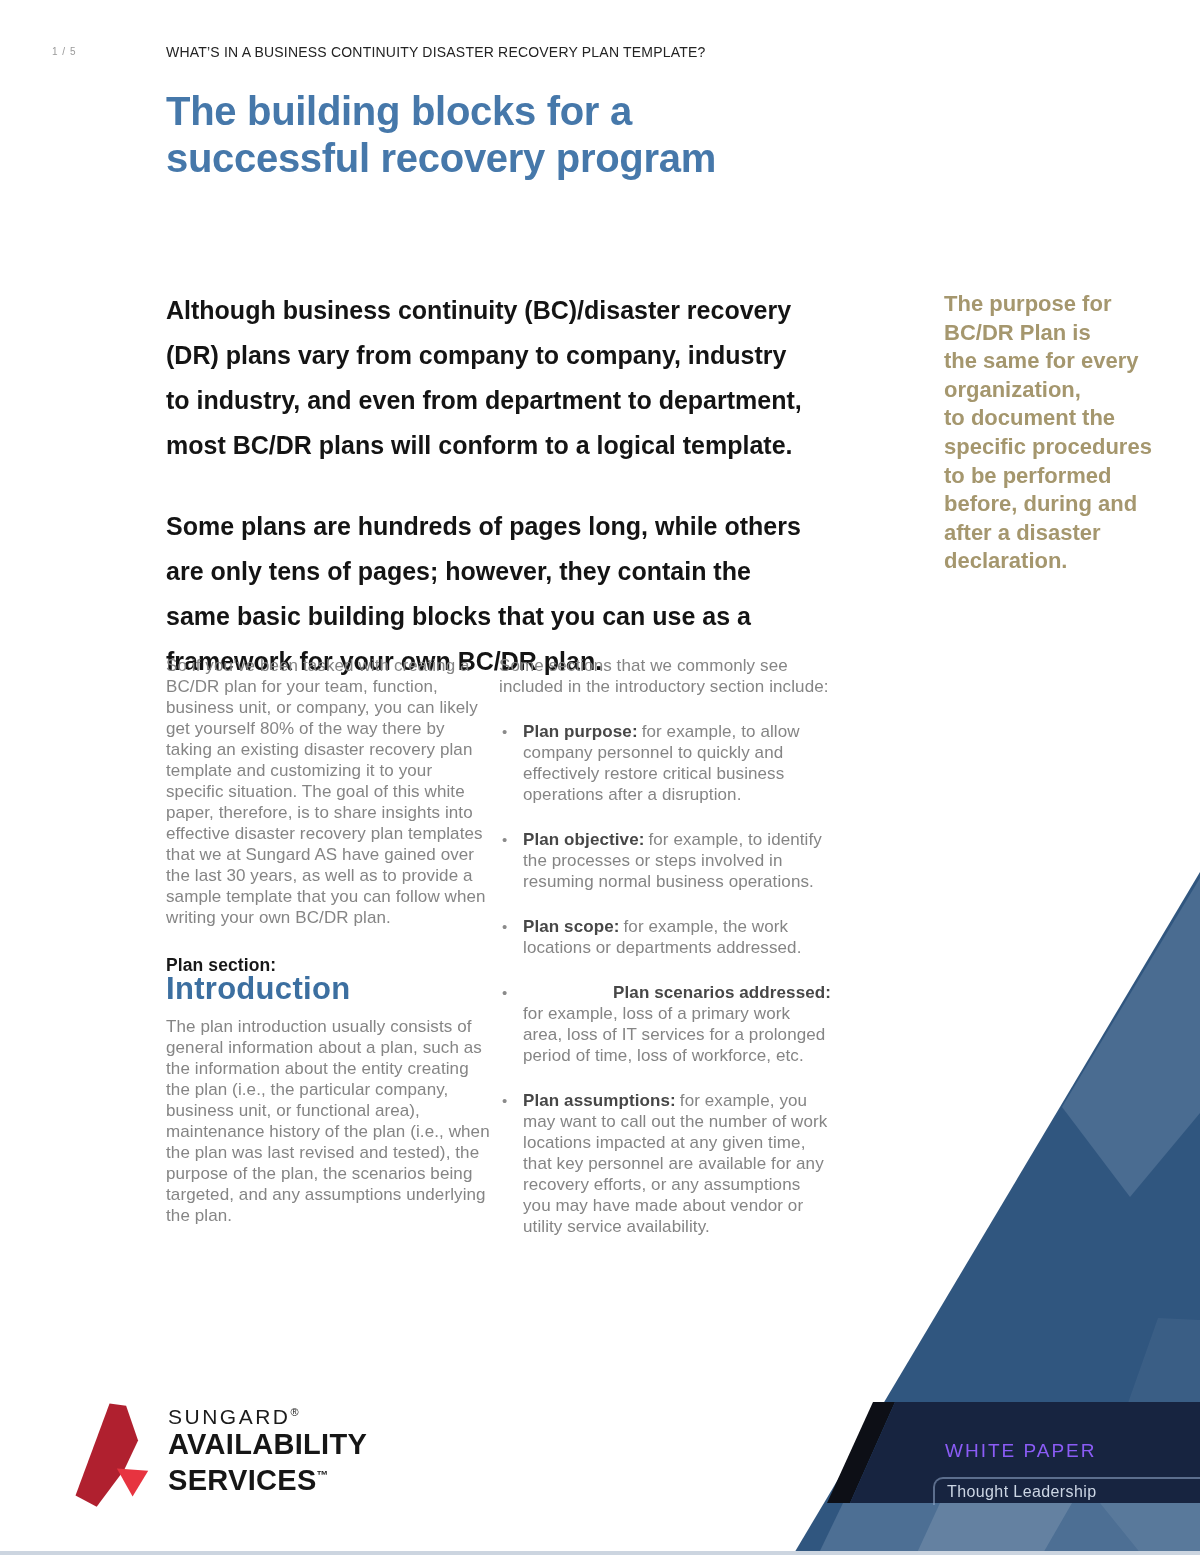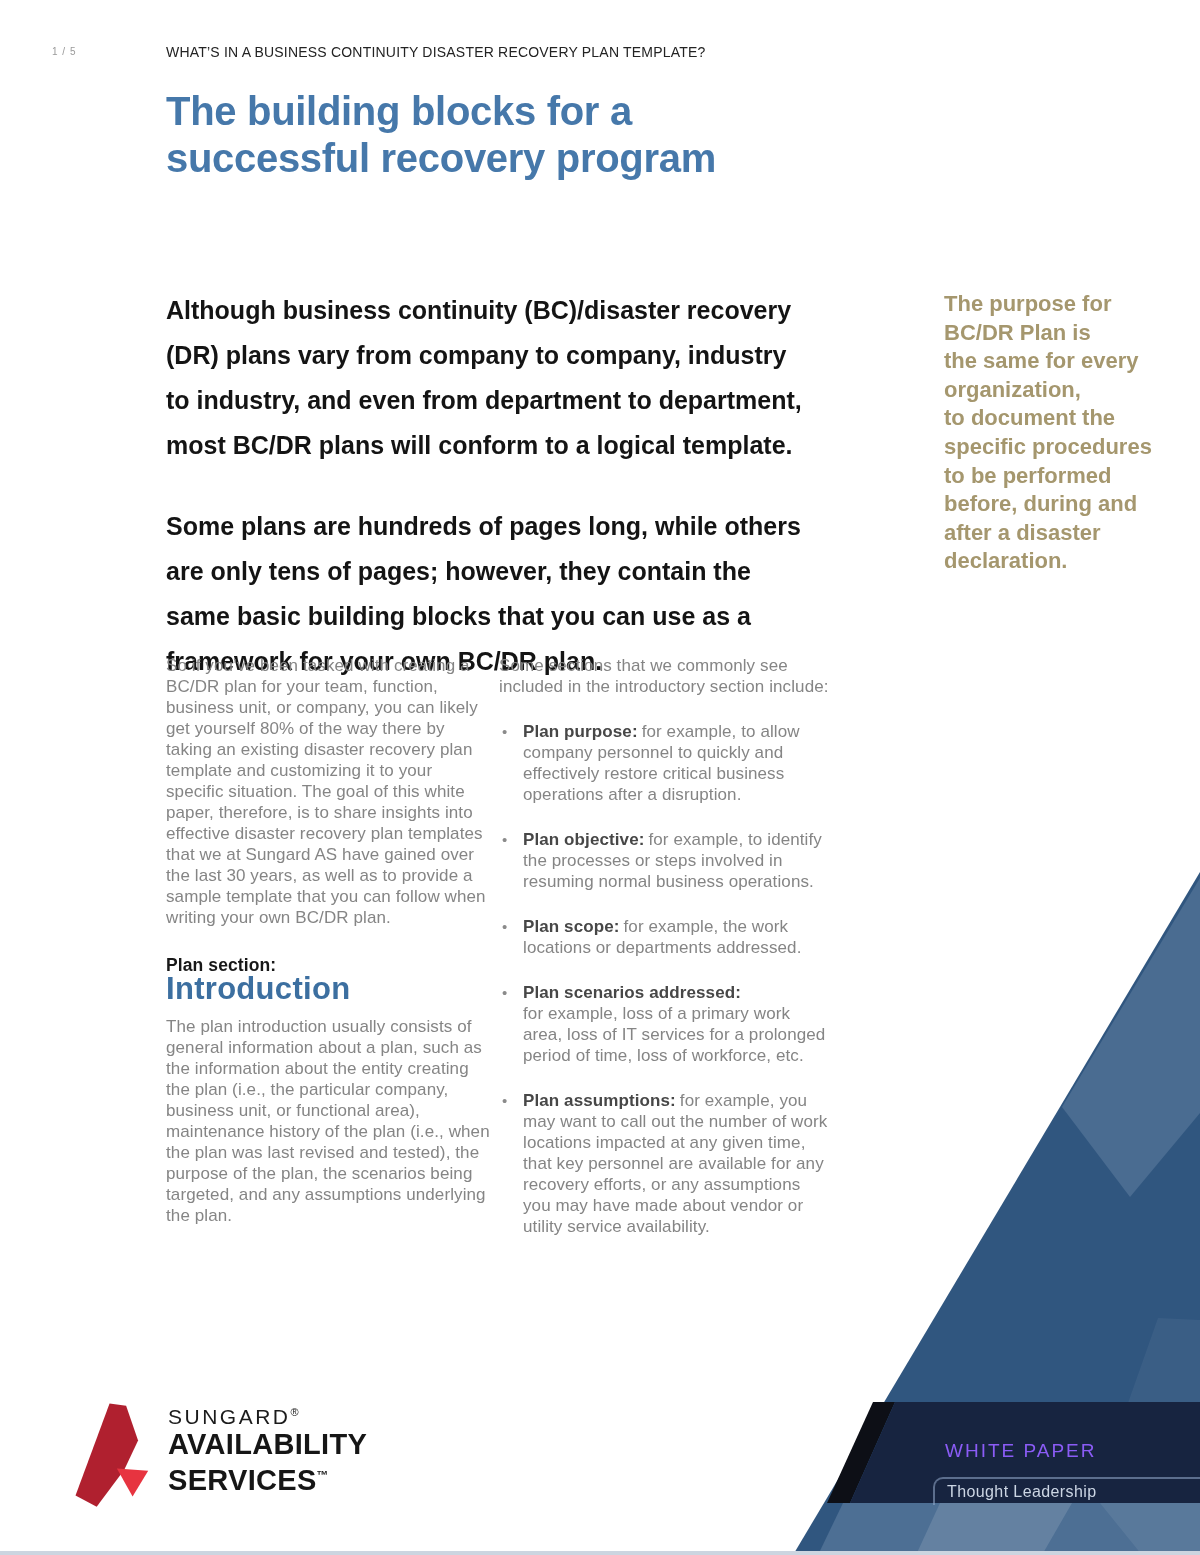--- a/index.html
+++ b/index.html
@@ -22,21 +22,21 @@
   .col{position:absolute;top:655px;font-size:17px;line-height:21px;color:#858585;letter-spacing:.1px;}
   .col p{margin:0;}
   .col-left{left:166px;width:326px;}
   .col-right{left:499px;width:332px;}
   .plan-label{margin-top:27px;font-size:17.5px;font-weight:bold;color:#181818;}
   .section-title{margin:2px 0 0 0;font-size:31px;font-weight:bold;color:#3c6fa0;letter-spacing:.3px;}
   .col-left .p2{margin-top:17px;}
   .bullets{list-style:none;margin:24px 0 0 0;padding:0;}
   .bullets li{position:relative;padding-left:24px;margin-bottom:24px;}
   .bullets .dot{position:absolute;left:3px;top:0;color:#8b8b8b;font-size:15px;}
-  .bullets .lbl{font-weight:bold;color:#474747;margin-right:4px;}
+  .bullets .lbl{font-weight:bold;color:#474747;margin-right:4px;text-align:right;}
   .bullets .lbl.block{display:block;margin-right:0;}
   
   .shapes{position:absolute;left:0;top:0;width:1200px;height:1555px;pointer-events:none;}
   
   .logo{position:absolute;left:70px;top:1398px;width:320px;height:130px;}
   .logo-mark{position:absolute;left:0;top:0;width:92px;height:112px;}
   .logo-dark{position:absolute;inset:0;background:#b0202f;
     clip-path:polygon(43% 5%,61% 7%,74% 38%,59% 64%,29% 97%,6% 87%);}
   .logo-bright{position:absolute;inset:0;background:#e73440;
     clip-path:polygon(51% 63%,85% 65%,68% 88%);}

